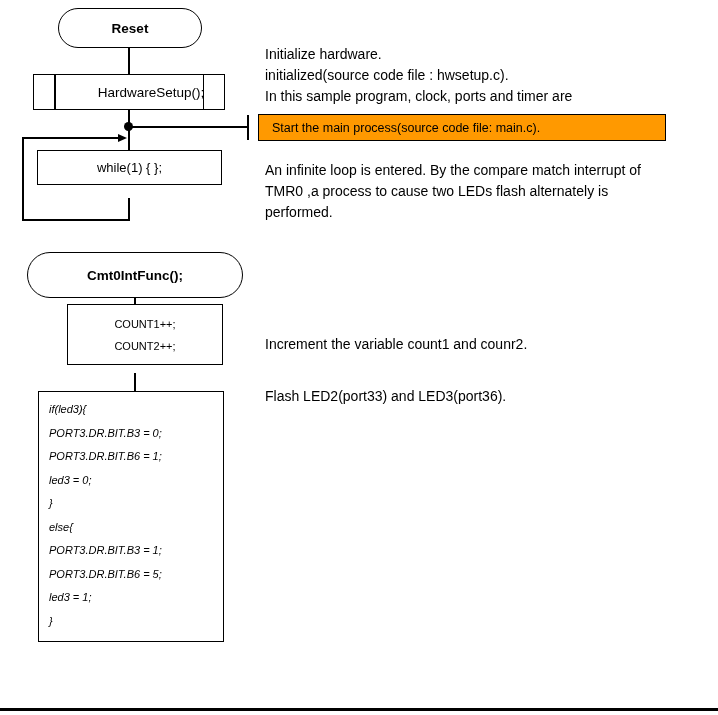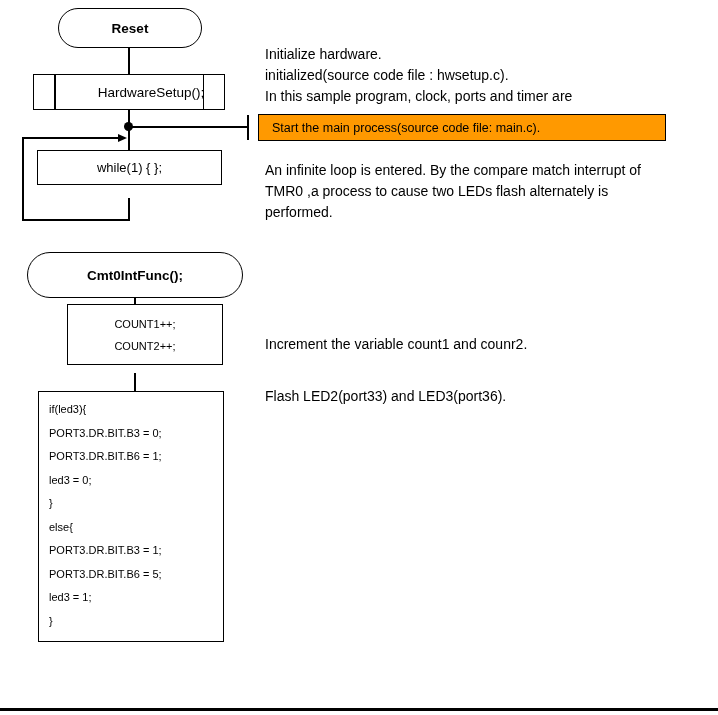--- a/index.html
+++ b/index.html
@@ -10,21 +10,21 @@
   .terminal{border-radius:23px;font-weight:bold;}
   .line{position:absolute;background:#000;}
   .dot{position:absolute;width:9px;height:9px;border-radius:50%;background:#000;}
   .arrow-right{position:absolute;width:0;height:0;border-top:4.5px solid transparent;
                border-bottom:4.5px solid transparent;border-left:9px solid #000;}
   .vbar{position:absolute;top:0;bottom:0;width:1.5px;background:#000;}
   .vbar.l{left:20px;}
   .vbar.r{right:20px;}
   .count-box{flex-direction:column;gap:10px;font-size:11px;}
   .code-box{display:block;padding:6px 0 0 10px;font-size:11px;line-height:23.5px;
-            text-align:left;align-items:flex-start;justify-content:flex-start;}
+            text-align:left;align-items:flex-start;justify-content:flex-start;font-style:italic;}
   .callout{position:absolute;box-sizing:border-box;background:#FF9900;border:1.5px solid #000;
            display:flex;align-items:center;padding-left:13px;font-size:12.5px;}
   .ann{position:absolute;font-size:14px;line-height:21px;white-space:nowrap;}
   .rule{position:absolute;background:#000;}
 </style>
 </head>
 <body>
 
 <div class="canvas">
 

